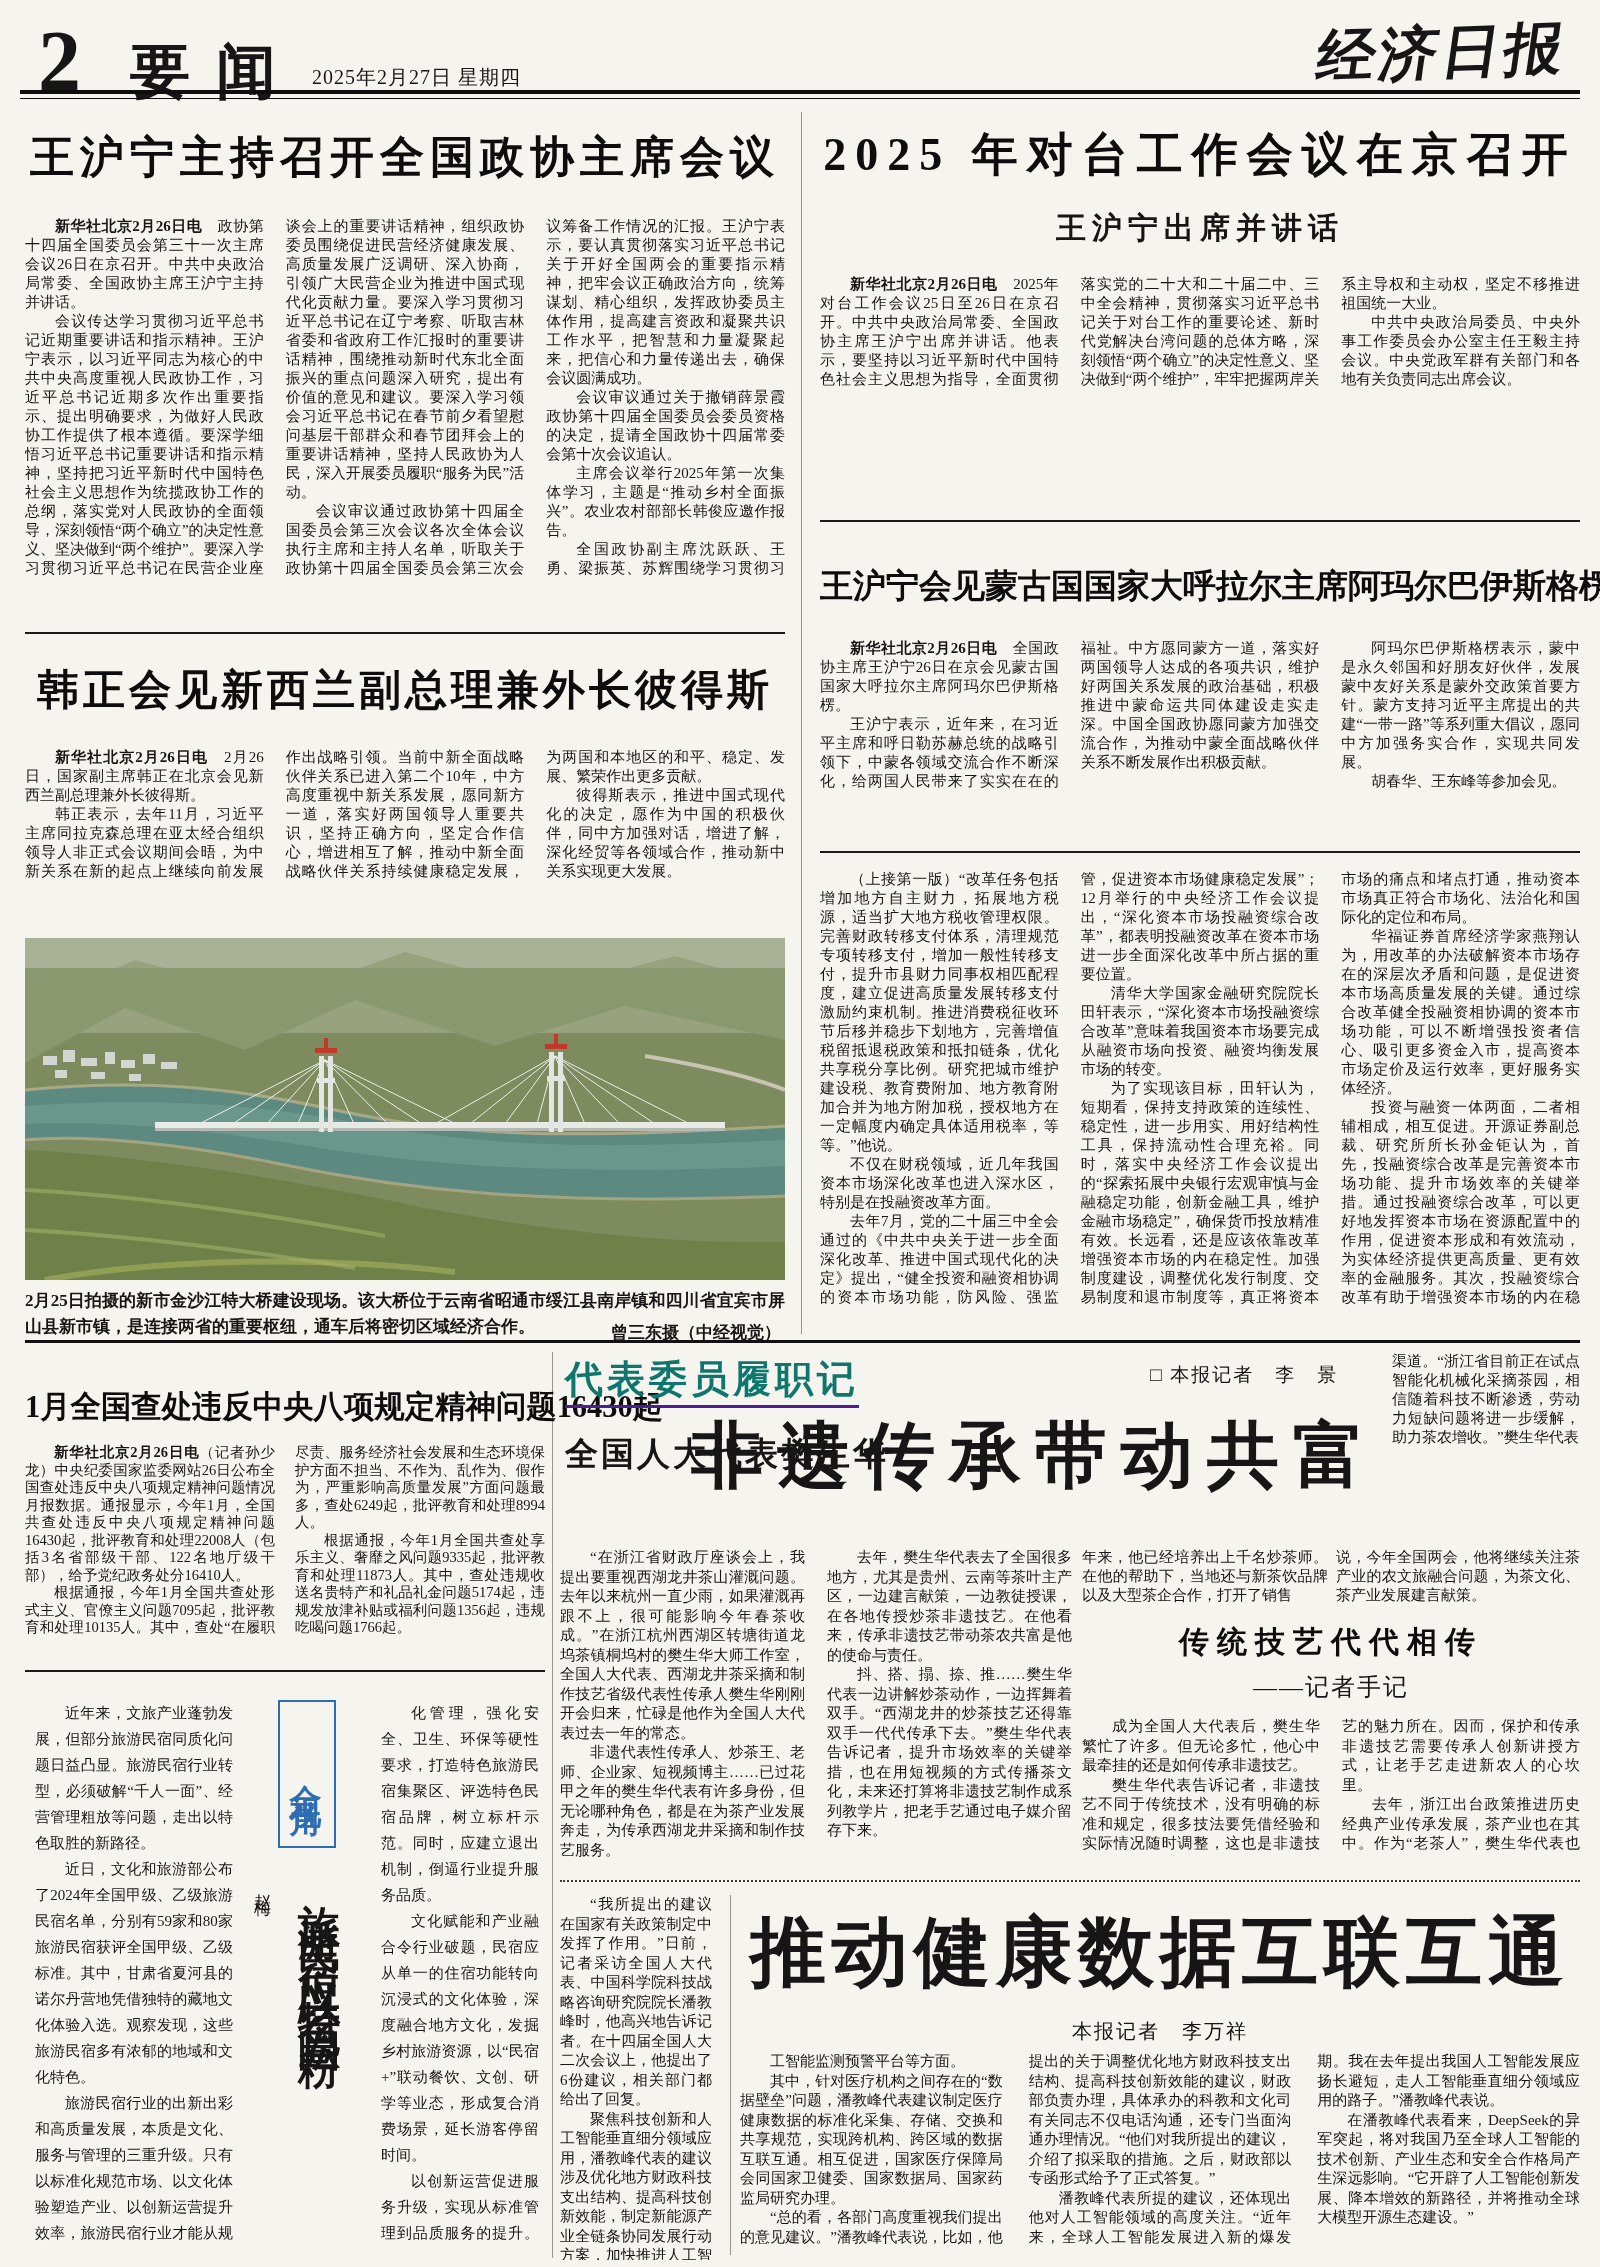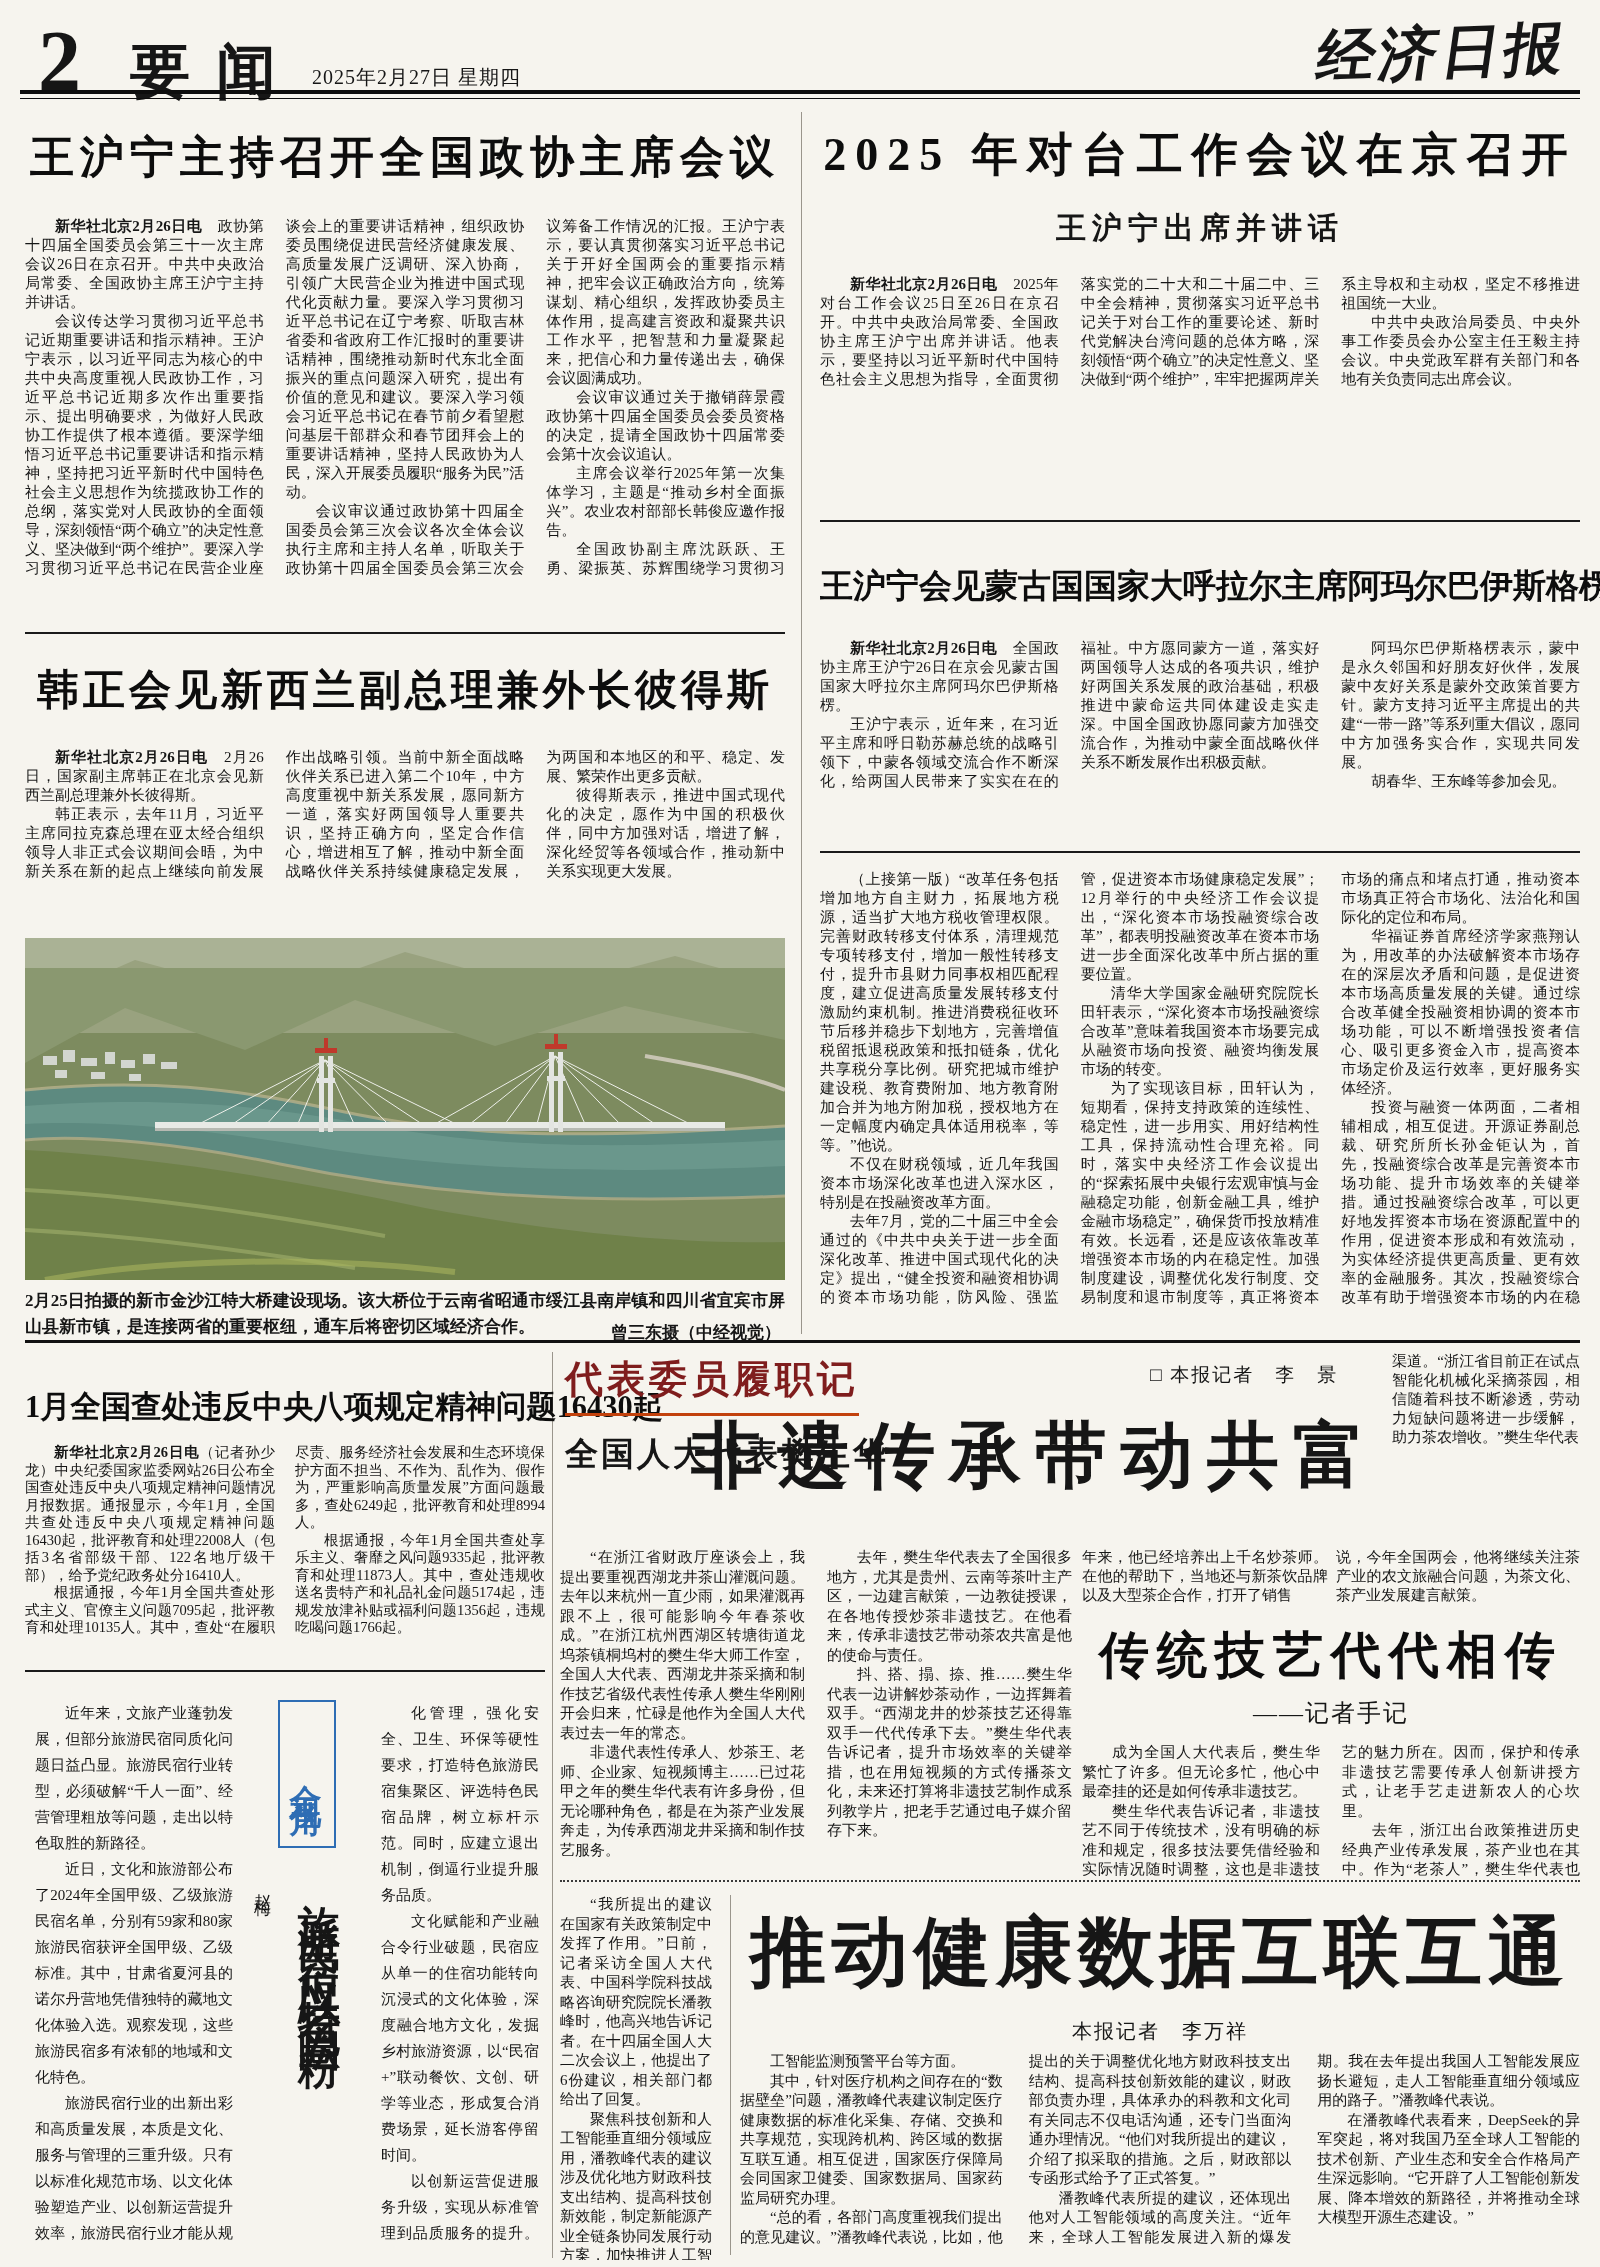--- a/index.html
+++ b/index.html
@@ -21,22 +21,22 @@
   strong { font-weight:700; }
 
   
   .pagenum { font-size:86px; font-weight:900; line-height:1; font-family:"Liberation Serif",serif; }
   .section-title { font-size:60px; font-weight:900; letter-spacing:26px; }
   .dateline { font-size:20px; letter-spacing:1px; }
   .masthead { font-size:58px; font-weight:900; letter-spacing:4px;
     transform:skewX(-10deg) rotate(-2deg); font-family:"Liberation Serif",serif; }
 
   .subtitle { text-align:center; font-size:30px; font-weight:600; letter-spacing:6px; }
-  .red-label { color:#7f1d1d; font-size:38px; font-weight:900; letter-spacing:4px;
-    border-bottom:3px solid #c2410c; padding-bottom:8px; }
+  .red-label { color:#0f766e; font-size:38px; font-weight:900; letter-spacing:4px;
+    border-bottom:3px solid #4c1d95; }
   .kicker { font-size:33px; letter-spacing:3px; font-weight:600; }
   .byline { font-size:19px; letter-spacing:2px; }
   .big-serif { font-weight:900; text-align:center; white-space:nowrap; }
   .sans-hl { font-family:"Liberation Sans","DejaVu Sans",sans-serif; }
 
   .caption { font-size:17px; line-height:26px; font-weight:600; text-align:justify; }
   .credit { position:absolute; right:4px; bottom:0; font-weight:600; }
   .badge { border:2px solid #2e6db4; color:#2e6db4; font-weight:900; font-size:32px;
     letter-spacing:10px; padding:10px 6px; writing-mode:vertical-rl; }
   .vtitle { font-size:42px; font-weight:900; letter-spacing:16px; writing-mode:vertical-rl; }
@@ -229,21 +229,21 @@
       <p class="para">抖、搭、搨、捺、推……樊生华代表一边讲解炒茶动作，一边挥舞着双手。“西湖龙井的炒茶技艺还得靠双手一代代传承下去。”樊生华代表告诉记者，提升市场效率的关键举措，也在用短视频的方式传播茶文化，未来还打算将非遗技艺制作成系列教学片，把老手艺通过电子媒介留存下来。</p>
     </div>
   <div class="abs body" style="left:1082px; top:1548px; width:246px; height:60px;">
     <div>年来，他已经培养出上千名炒茶师。在他的帮助下，当地还与新茶饮品牌以及大型茶企合作，打开了销售</div>
   </div>
   <div class="abs body" style="left:1336px; top:1548px; width:244px; height:60px;">
     <div>说，今年全国两会，他将继续关注茶产业的农文旅融合问题，为茶文化、茶产业发展建言献策。</div>
   </div>
 
   <div class="abs" style="left:1082px; top:1622px; width:498px;">
-    <div class="hl sans-hl" style="font-size:50px; letter-spacing:8px;">传统技艺代代相传</div>
+    <div class="hl sans-hl" style="font-size:30px; letter-spacing:8px;">传统技艺代代相传</div>
     <div style="text-align:center; font-size:24px; margin-top:8px; letter-spacing:2px;">——记者手记</div>
     <div class="body cols2" style="height:150px; margin-top:14px; line-height:19.5px;">
         <p class="para">成为全国人大代表后，樊生华繁忙了许多。但无论多忙，他心中最牵挂的还是如何传承非遗技艺。</p>
         <p class="para">樊生华代表告诉记者，非遗技艺不同于传统技术，没有明确的标准和规定，很多技法要凭借经验和实际情况随时调整，这也是非遗技艺的魅力所在。因而，保护和传承非遗技艺需要传承人创新讲授方式，让老手艺走进新农人的心坎里。</p>
         <p class="para">去年，浙江出台政策推进历史经典产业传承发展，茶产业也在其中。作为“老茶人”，樊生华代表也看到了新机遇，他希望通过自己的双手，帮助更多茶农致富，让西湖龙井的美名代代相传。</p>
       </div>
   </div>
 
   <div class="abs dotted" style="left:560px; top:1880px; width:1020px;"></div>
 

